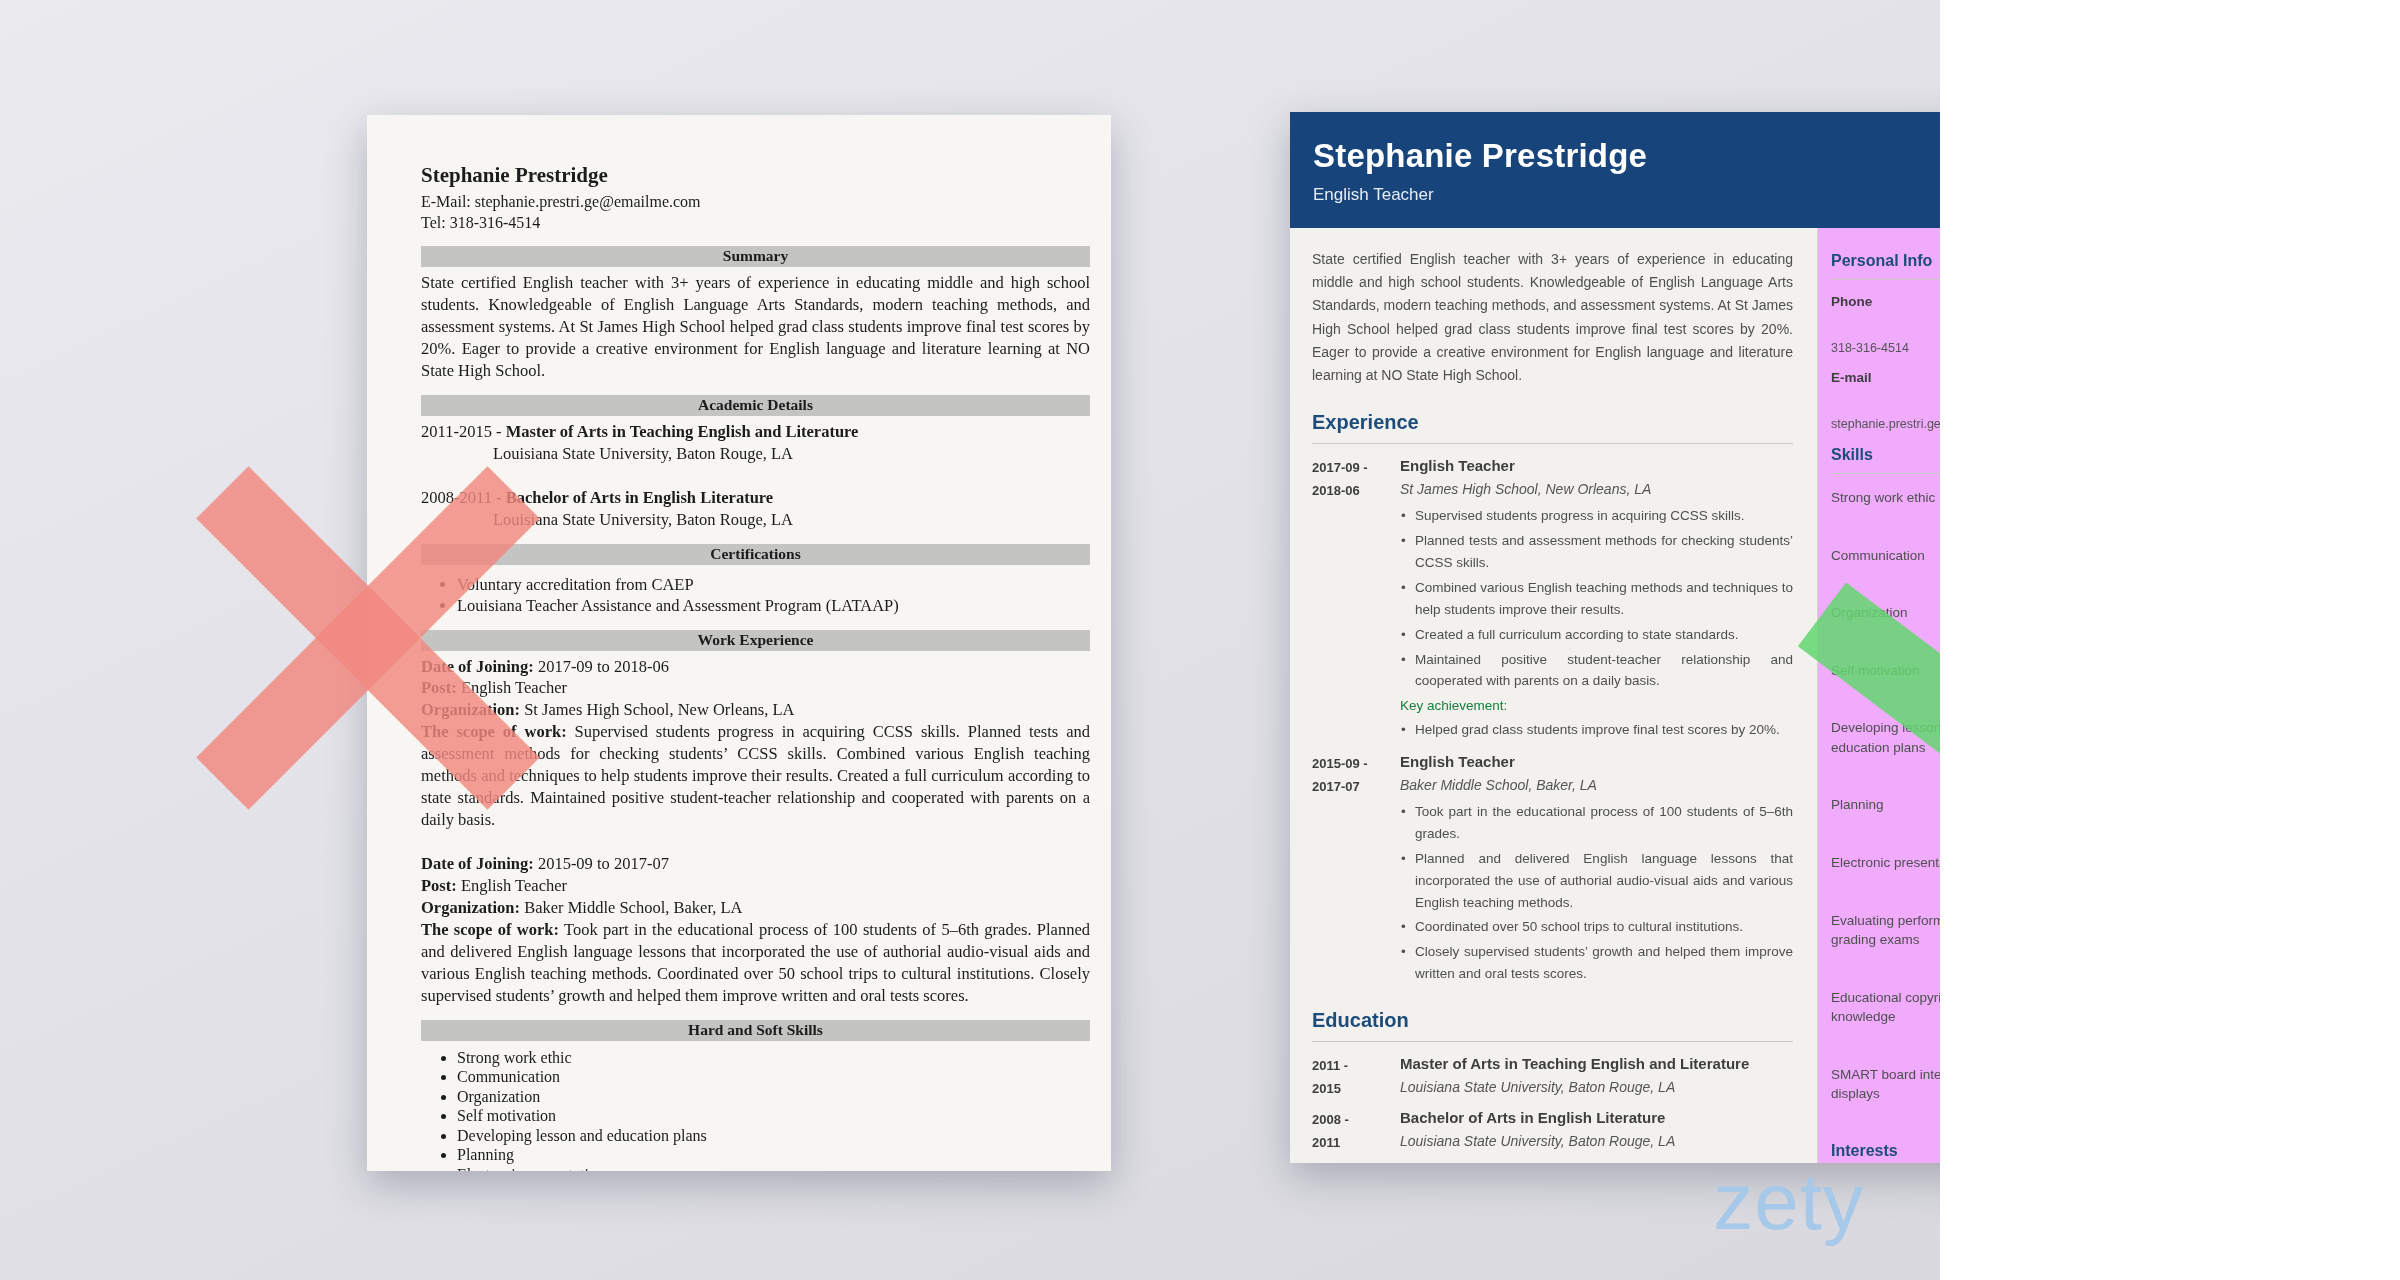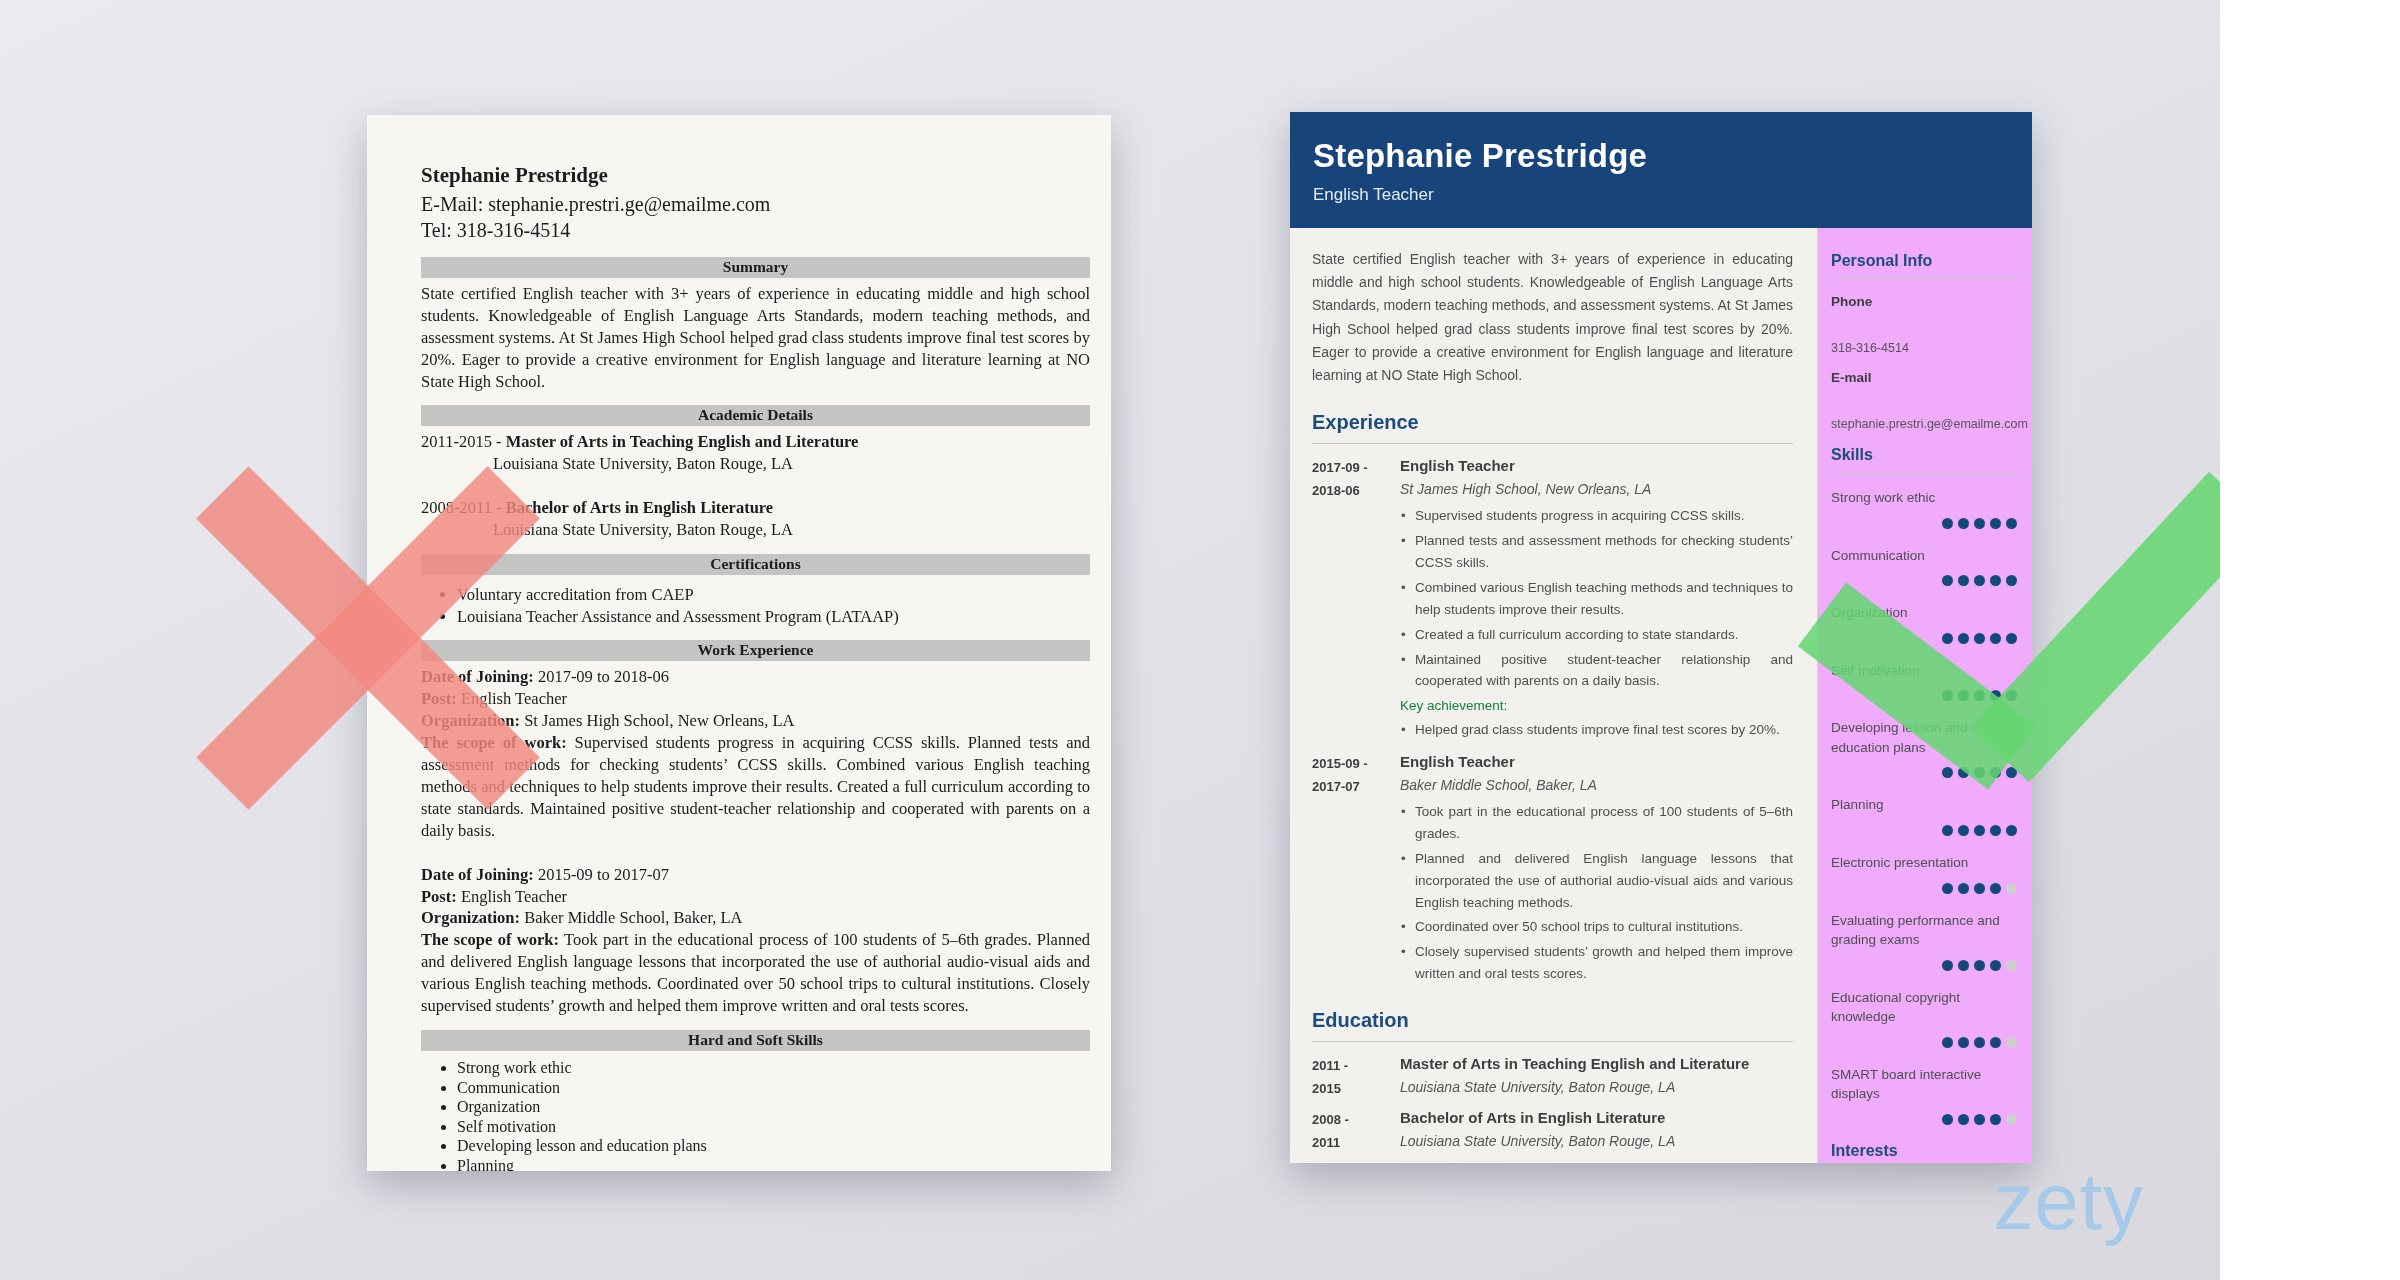--- a/index.html
+++ b/index.html
@@ -1,32 +1,32 @@
 <!DOCTYPE html>
 <html lang="en"><head>
 <meta charset="utf-8">
 <style>
   * { margin:0; padding:0; box-sizing:border-box; }
   html,body { width:2400px; height:1280px; }
   body { font-family:"Liberation Sans", sans-serif; }
 
   .stage{
-    position:relative; width:2220px; height:1280px; overflow:hidden;
+    position:relative; width:1940px; height:1280px; overflow:hidden;
     background:linear-gradient(155deg,#eaeaef 0%,#e2e2e8 45%,#d8d8de 100%);
   }
 
   
   .page-bad{
     position:absolute; left:367px; top:115px; width:744px; height:1056px;
     background:#f7f6f3; box-shadow:0 14px 38px rgba(70,70,95,.33);
     font-family:"Liberation Serif", serif; color:#1c1c1c;
     padding:48px 21px 0 54px; overflow:hidden;
   }
   .b-name{ font-size:21px; font-weight:bold; margin-bottom:3px; }
-  .b-contact{ font-size:20px; line-height:1.32; }
+  .b-contact{ font-size:16px; line-height:1.32; }
   .b-bar{
     margin-top:13px; margin-bottom:5px; background:#c4c4c3;
     text-align:center; font-weight:bold; font-size:15.5px; padding:1px 0 2px;
   }
   .b-just{ font-size:16.5px; line-height:1.33; text-align:justify; }
   .b-line{ font-size:16.5px; line-height:1.33; }
   .b-school{ padding-left:72px; }
   .b-gap{ height:22px; }
   ul.b-list{ margin:9px 0 9px; padding-left:36px; }
   ul.b-list li{ font-size:16.5px; line-height:1.3; }

